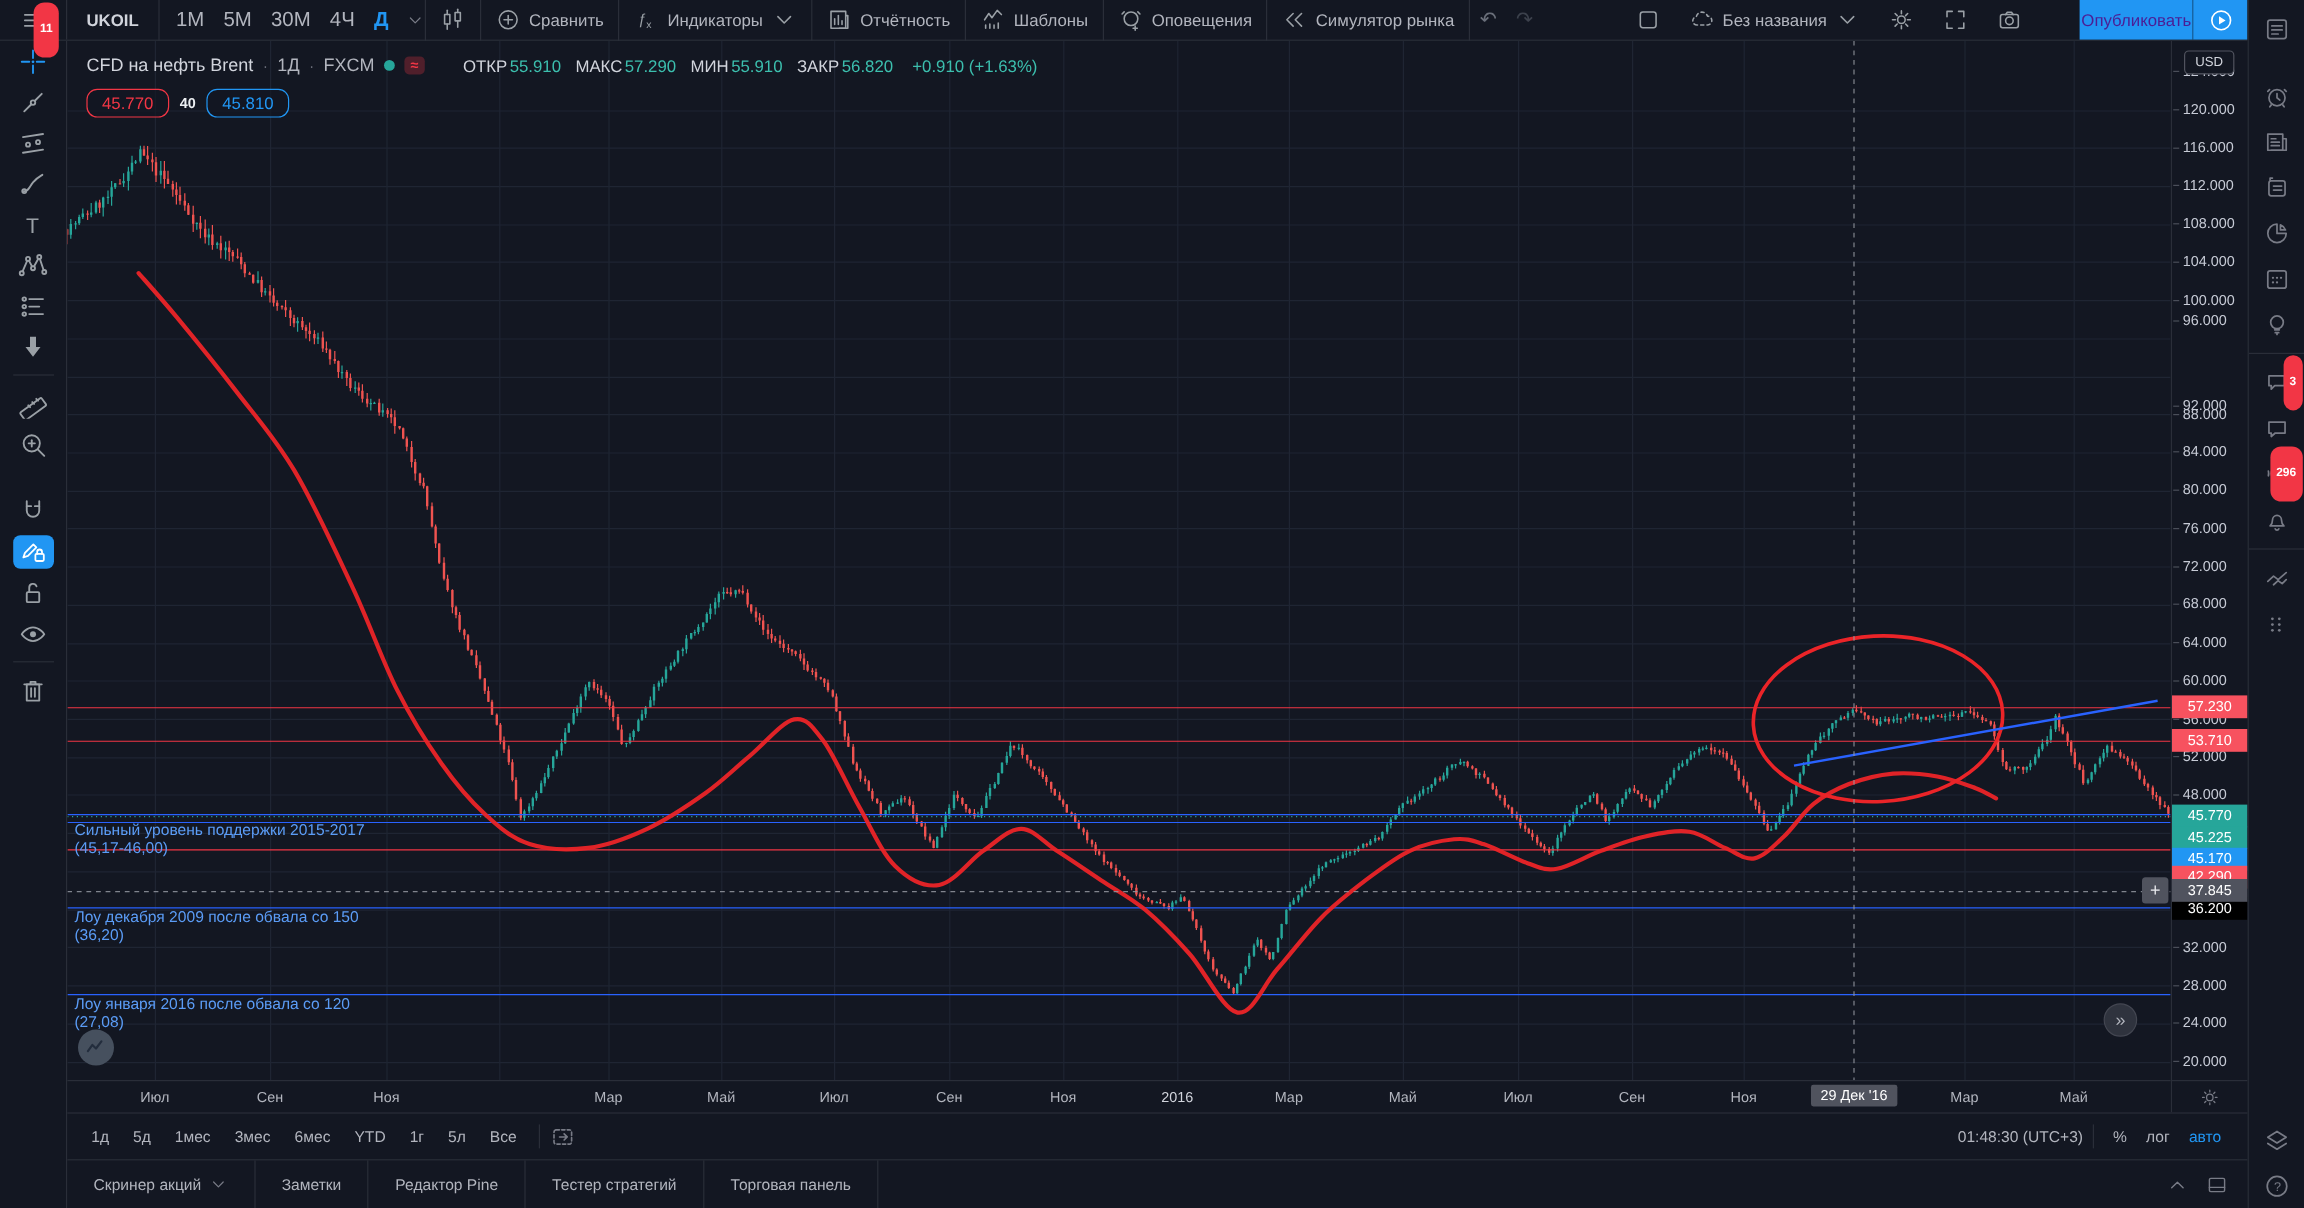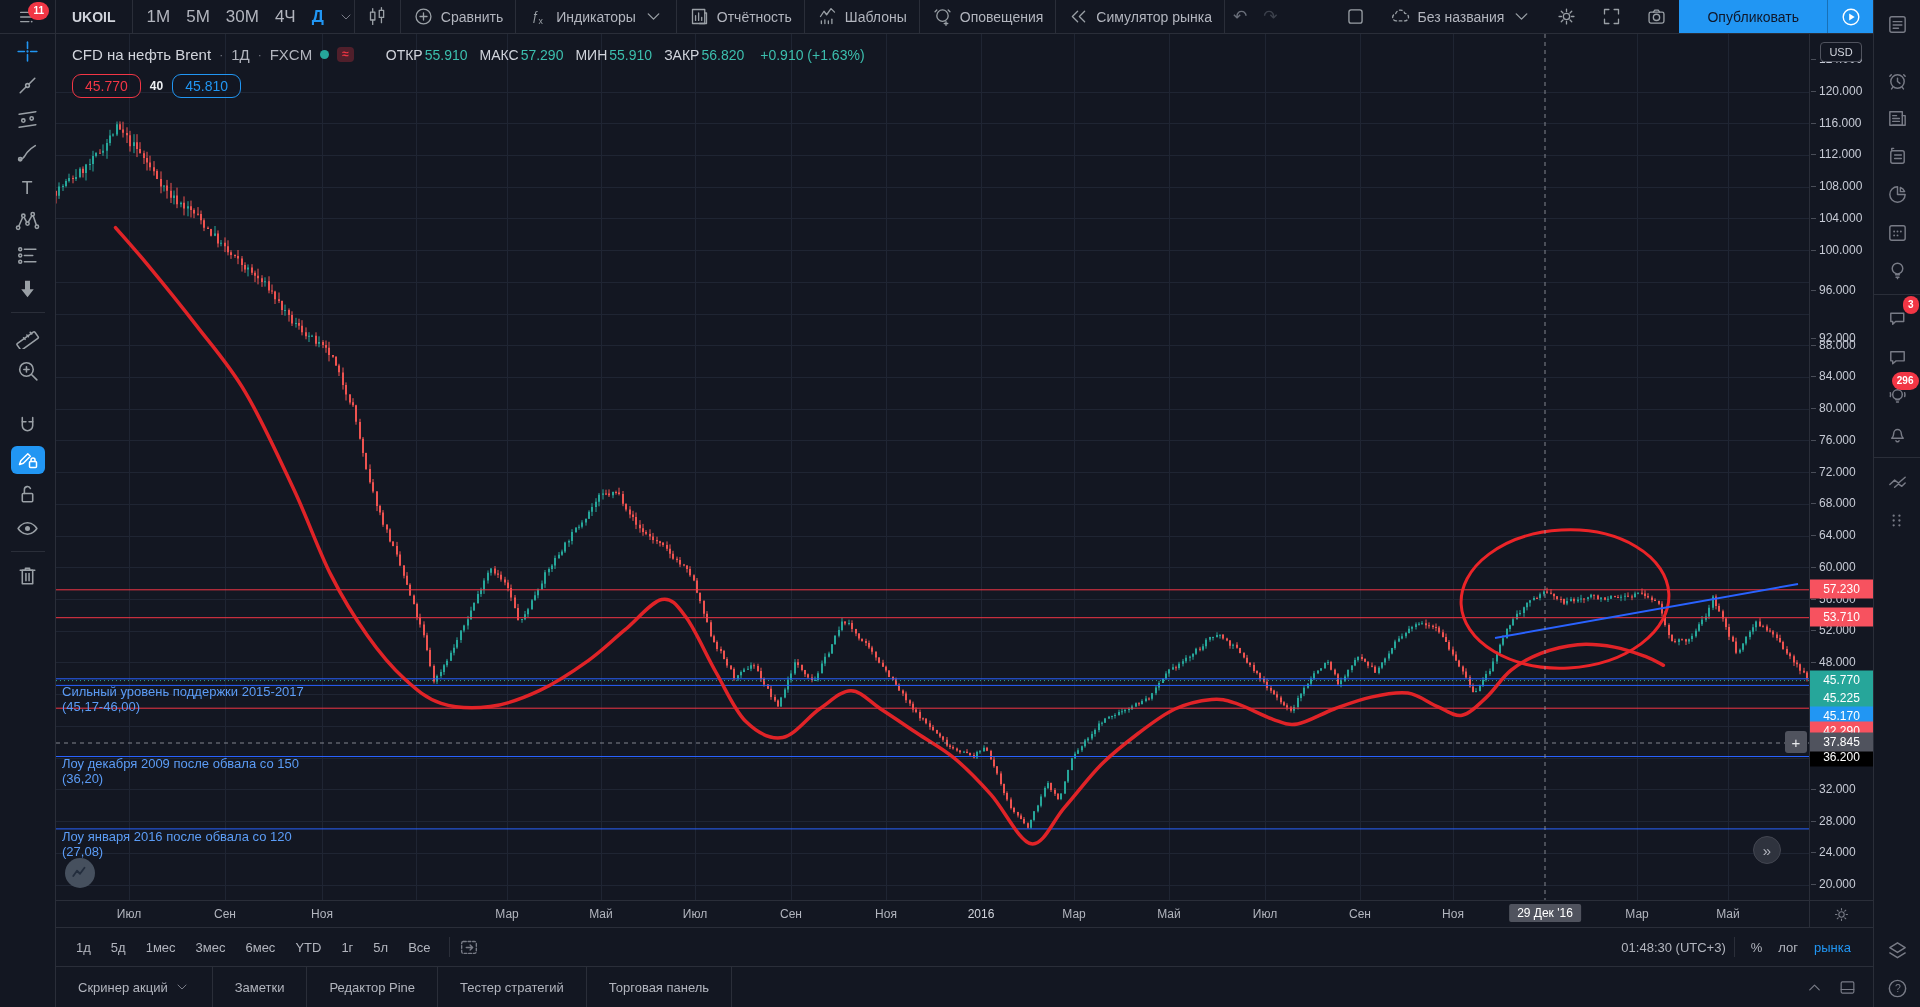--- a/index.html
+++ b/index.html
@@ -8,33 +8,33 @@
   }
   *{margin:0;padding:0;box-sizing:border-box;font-family:"Liberation Sans","DejaVu Sans",sans-serif;}
   html,body{width:1920px;height:1007px;overflow:hidden;background:var(--bg);}
   .app{position:absolute;inset:0;width:1920px;height:1007px;background:var(--bg);color:var(--text);}
   .icon{display:inline-flex;align-items:center;justify-content:center;}
   .icon svg{width:100%;height:100%;stroke:currentColor;fill:none;stroke-width:1.5;stroke-linecap:round;stroke-linejoin:round;}
   
   .topbar{position:absolute;left:0;top:0;width:1873px;height:34px;border-bottom:1px solid var(--border);display:flex;align-items:center;background:var(--bg);z-index:30;}
   .burger-cell{width:56px;height:100%;border-right:1px solid var(--border);display:flex;align-items:center;justify-content:center;position:relative;cursor:pointer;color:#9aa0a6;}
   .burger-cell .icon{width:22px;height:22px;}
-  .badge{position:absolute;background:var(--red);color:#fff;border-radius:9px;font-size:10px;font-weight:bold;padding:3px 5px;line-height:12px;}
+  .badge{position:absolute;background:var(--red);color:#fff;border-radius:9px;font-size:10px;font-weight:bold;padding:17px 5px;line-height:12px;}
   .menu-badge{top:2px;right:6px;}
   .tb-btn{display:flex;align-items:center;gap:7px;padding:0 12px;height:100%;color:var(--muted);font-size:14px;cursor:pointer;white-space:nowrap;}
   .tb-btn .icon{width:21px;height:21px;color:#9aa0a6;}
   .tb-sep{width:1px;height:34px;background:var(--border);}
   .symbol-name{font-weight:bold;color:var(--text);font-size:14px;padding:0 16px;}
   .tf{padding:0 8px;font-size:17px;color:var(--muted);cursor:pointer;}
   .tf.active{color:var(--blue);font-weight:bold;}
   .chev{width:16px;height:16px;color:var(--dim);}
   .undo-redo{font-size:17px;color:#6a6f7a;padding:0 8px;cursor:pointer;}
   .undo-redo.dim{color:#3c414c;}
   .tb-right{margin-left:auto;display:flex;align-items:center;height:100%;}
-  .publish{height:100%;background:var(--blue);color:#0f172a;font-size:14px;display:flex;align-items:center;padding:0 28px;cursor:pointer;}
+  .publish{height:100%;background:var(--blue);color:#4c1d95;font-size:14px;display:flex;align-items:center;padding:0 1px;cursor:pointer;margin-left:36px;}
   .publish-play{height:100%;background:var(--blue);border-left:1px solid rgba(0,0,0,.25);display:flex;align-items:center;justify-content:center;width:46px;color:#fff;cursor:pointer;}
   .publish-play .icon{width:22px;height:22px;}
   
   .left-toolbar{position:absolute;left:0;top:34px;width:56px;bottom:0;border-right:1px solid var(--border);background:var(--bg);display:flex;flex-direction:column;align-items:center;z-index:20;}
   .tool{width:56px;height:34px;display:flex;align-items:center;justify-content:center;color:#9aa0a6;cursor:pointer;}
   .tool .icon{width:25px;height:25px;}
   .tool.accent{color:var(--blue);}
   .tool.active-bg .icon{background:var(--blue);border-radius:6px;color:#fff;width:34px;height:28px;padding:2px 4px;}
   .tool-div{width:34px;height:1px;background:var(--border);margin:6px 0;}
   .tool-gap{height:22px;}
@@ -547,21 +547,21 @@
 
   <div class="price-axis" id="priceAxis">
     <div class="usd-pill">USD</div>
   <div class="tick" style="top: 25.28px;">124.000</div>
       <div class="tick" style="top: 57px;">120.000</div>
       <div class="tick" style="top: 88.72px;">116.000</div>
       <div class="tick" style="top: 120.44px;">112.000</div>
       <div class="tick" style="top: 152.16px;">108.000</div>
       <div class="tick" style="top: 183.88px;">104.000</div>
       <div class="tick" style="top: 215.6px;">100.000</div>
-      <div class="tick" style="top: 256px;">96.000</div>
+      <div class="tick" style="top: 233px;">96.000</div>
       <div class="tick" style="top: 279.04px; margin-top: 25px;">92.000</div>
       <div class="tick" style="top: 310.76px;">88.000</div>
       <div class="tick" style="top: 342.48px;">84.000</div>
       <div class="tick" style="top: 374.2px;">80.000</div>
       <div class="tick" style="top: 405.92px;">76.000</div>
       <div class="tick" style="top: 437.64px;">72.000</div>
       <div class="tick" style="top: 469.36px;">68.000</div>
       <div class="tick" style="top: 501.08px;">64.000</div>
       <div class="tick" style="top: 532.8px;">60.000</div>
       <div class="tick" style="top: 565px;">56.000</div>
@@ -631,21 +631,21 @@
         <svg viewBox="0 0 24 24">
           <rect x="4" y="6" width="16" height="13" rx="2" stroke-dasharray="3 2"></rect>
           <path d="M9 12.5h7M13.2 9.7l2.8 2.8-2.8 2.8"></path>
         </svg>
       </span>
     <div class="rr-right">
       <span class="clock">01:48:30 (UTC+3)</span>
       <div class="v-sep"></div>
       <span class="tog">%</span>
       <span class="tog">лог</span>
-      <span class="tog on">рынка</span>
+      <span class="tog on">авто</span>
     </div>
   </div>
 
   <div class="tabs-row">
     <div id="tabsList" style="display:flex;height:100%;align-items:center;">
         <div class="tab">
           <span>Скринер акций</span>
           <span class="icon chev">
             <svg viewBox="0 0 24 24">
               <polyline points="6,9 12,15 18,9"></polyline>

